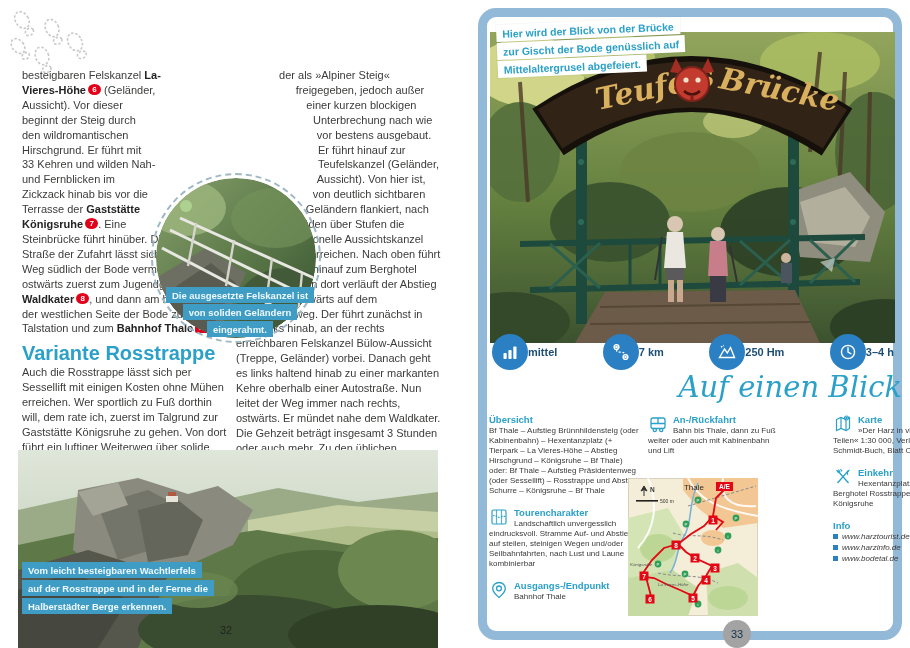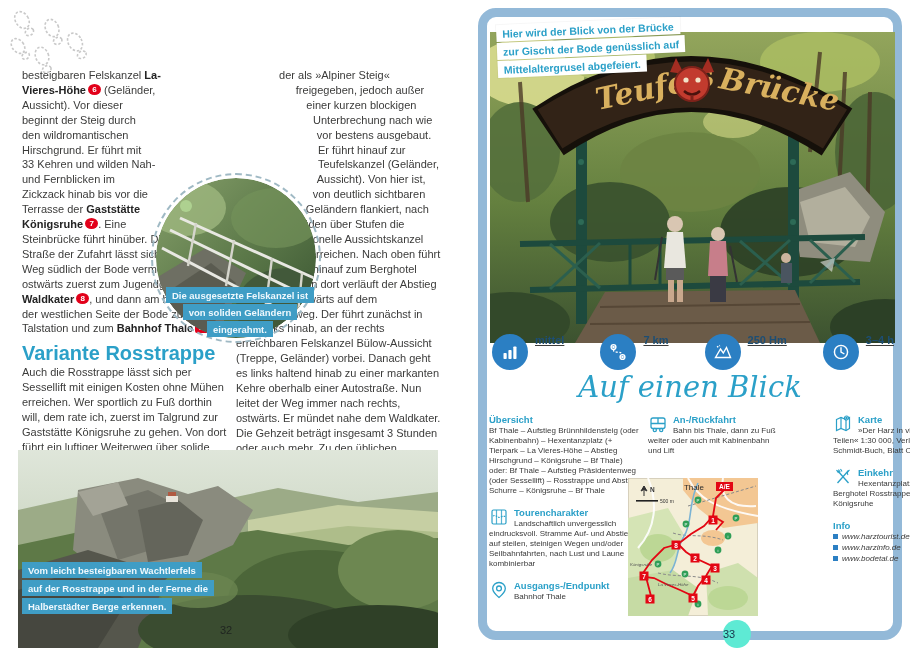--- a/index.html
+++ b/index.html
@@ -33,40 +33,40 @@
   
   .frame{position:absolute;left:478px;top:8px;width:424px;height:632px;border:9px solid #93b9d8;
          border-radius:18px;box-sizing:border-box;background:#fff;}
   .rphoto{position:absolute;left:490px;top:32px;width:405px;height:311px;}
   .rphoto svg{display:block;}
   .top-cap{position:absolute;left:497px;top:21px;transform:rotate(-2.5deg);line-height:0;text-align:left;}
   .tc-line{display:table;background:#ffffff;color:#2ba0c8;font-weight:700;font-size:10.5px;
            line-height:12px;padding:2.5px 6px;margin-bottom:1px;box-shadow:0 0 0 1px rgba(0,0,0,0.03);}
   .stats{position:absolute;left:492px;top:334px;width:402px;display:flex;justify-content:space-between;
          align-items:center;}
-  .stat{display:flex;align-items:flex-start;gap:7px;text-decoration:underline;}
+  .stat{display:flex;align-items:center;}
   .stat-circle{width:36px;height:36px;border-radius:50%;background:#2b7fc3;display:flex;
                align-items:center;justify-content:center;flex:0 0 auto;}
   .stat-label{font-weight:700;font-size:11px;color:#1d4e74;}
-  .glance{position:absolute;left:478px;top:370px;width:424px;text-align:center;
+  .glance{position:absolute;left:478px;top:370px;width:424px;text-align:right;
           font-family:"DejaVu Serif",serif;font-style:italic;font-size:29px;color:#2ba0c8;}
   .seccol{position:absolute;top:414px;font-size:8px;line-height:10px;color:#3a3a3a;}
   .c1{left:489px;width:153px;}
   .c2{left:648px;width:134px;}
   .c3{left:789px;width:110px;margin-left:44px;}
   .sec{margin-bottom:11px;}
   .sec::after{content:"";display:block;clear:both;}
   .sicon{float:left;width:22px;height:20px;margin:0 3px 0 0;}
   .stitle{color:#2ba0c8;font-weight:700;font-size:9.5px;line-height:11px;margin-bottom:1px;}
   .stext{margin:0;}
   .ilink{font-style:italic;display:block;margin-bottom:1px;}
   .ilink::before{content:"";display:inline-block;width:5px;height:5px;background:#2b7fc3;margin-right:4px;}
   .mapbox{position:absolute;left:628px;top:478px;width:120px;height:138px;}
-  .pn33{position:absolute;left:723px;top:620px;width:28px;height:28px;background:#5eead4;border-radius:50%;
-        line-height:28px;font-size:11px;color:#16334a;}
+  .pn33{position:absolute;left:723px;top:620px;width:28px;height:28px;background:#a3a3a3;border-radius:50%;
+        text-align:center;line-height:28px;font-size:11px;color:#16334a;}
 </style>
 </head>
 <body>
 
 <div class="canvas">
 
   <svg class="footprints" width="120" height="75" viewBox="0 0 120 75">
     <g fill="none" stroke="#c9c9c9" stroke-width="1.6" stroke-dasharray="2.5 1.8">
       <g transform="translate(22,20) rotate(-32)">
           <ellipse rx="6.5" ry="9"></ellipse>

